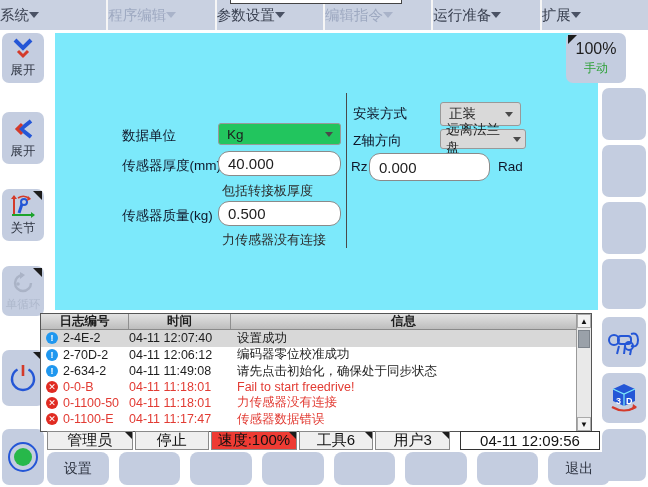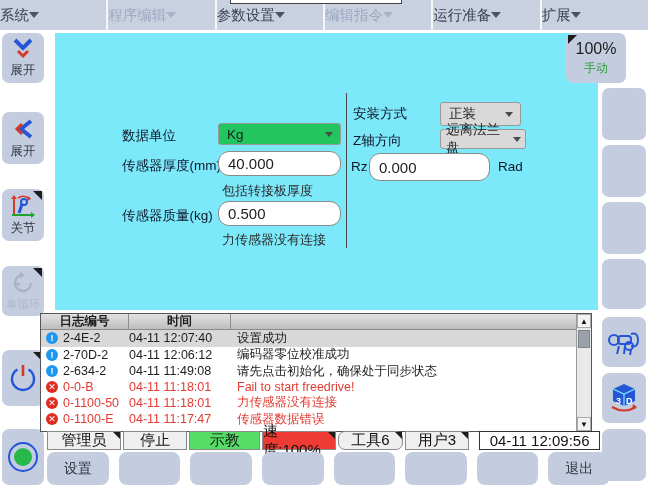--- a/index.html
+++ b/index.html
@@ -255,20 +255,21 @@
       <path d="M26 23 L30 26 L25 29" fill="#d43a2a"></path>
     </svg>
   </div>
   <div class="side-btn" style="left:602px; top:429px; width:44px; height:52px;"></div>
 
   <div class="log-panel">
     <div class="log-body">
       <div class="log-header">
         <div class="lc1">日志编号</div>
         <div class="lc2">时间</div>
+        <div class="lc3">信息</div>
       </div>
 
       <div class="log-row selected">
         <div class="cell-id">
             <span class="dot info">!</span>
           <span>2-4E-2</span>
           </div>
         <div class="cell-time">04-11 12:07:40</div>
         <div class="cell-msg">设置成功</div>
       </div>
@@ -320,23 +321,22 @@
       <div class="scr-track">
         <div class="scr-thumb"></div>
       </div>
       <div class="scr-btn">▼</div>
     </div>
   </div>
 
   <div class="statusbar">
     <div class="st-cell st-corner" style="flex:1.15;">管理员</div>
     <div class="st-cell" style="flex:1;">停止</div>
-    <div class="st-cell green" style="flex:1.1;">示教</div>
     <div class="st-cell red st-corner" style="flex:1.15;">速度:100%</div>
-    <div class="st-cell st-corner" style="flex:1;border-radius:7px;">工具6</div>
+    <div class="st-cell st-corner" style="flex:1;">工具6</div>
     <div class="st-cell st-corner" style="flex:1;">用户3</div>
     <div class="st-cell time" style="flex:1.9;margin-left:8px;">04-11 12:09:56</div>
   </div>
 
   <div class="bottombar">
     <div class="fn-btn">设置</div>
     <div class="fn-btn"></div>
     <div class="fn-btn"></div>
     <div class="fn-btn"></div>
     <div class="fn-btn"></div>

